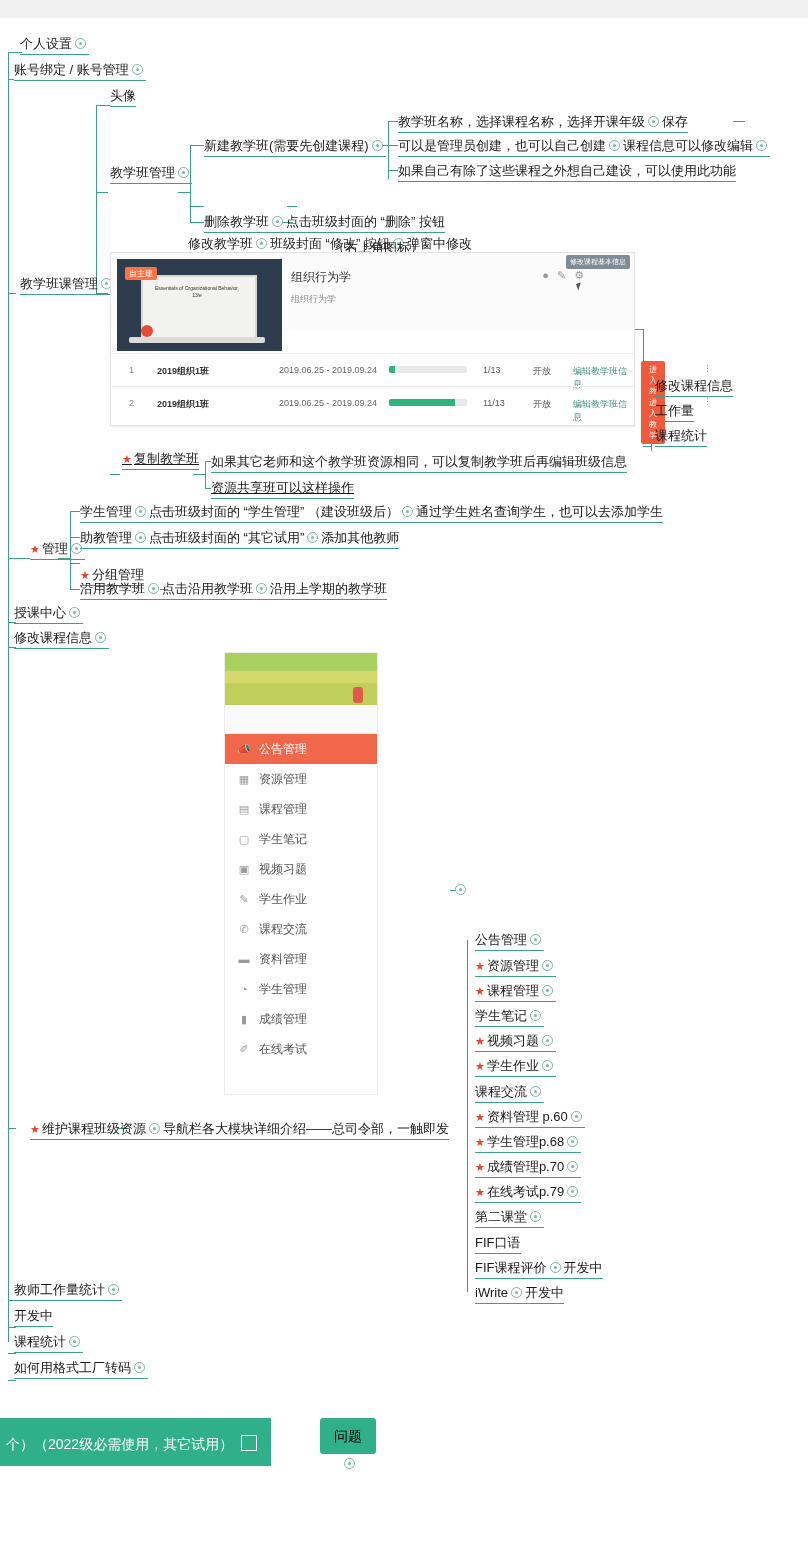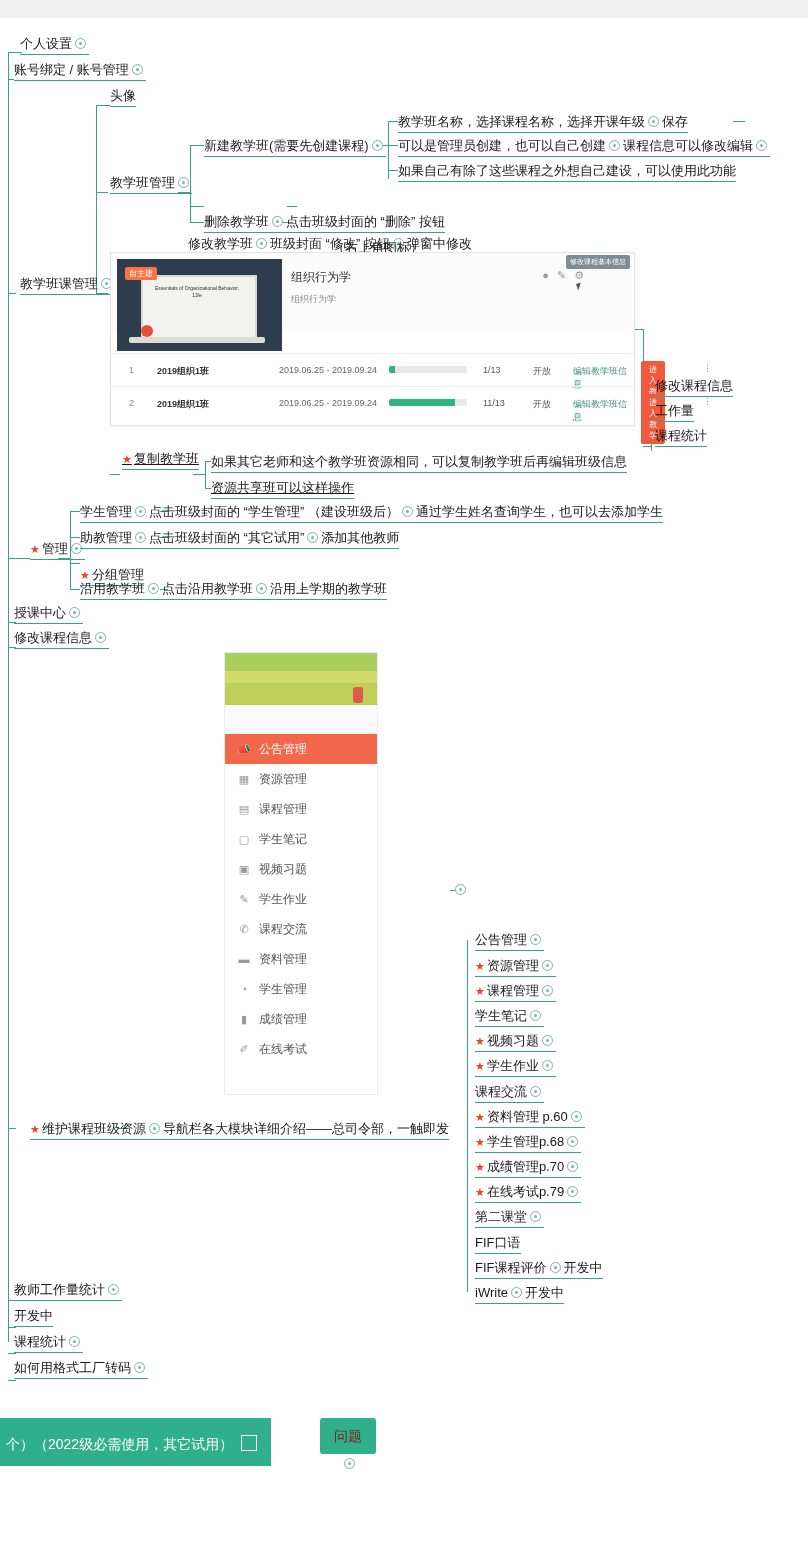--- a/index.html
+++ b/index.html
@@ -54,21 +54,21 @@
   .nav-hero .f2{position:absolute;left:0;top:30px;width:152px;height:22px;background:#c0cf5a;}
   .nav-hero .fig{position:absolute;right:14px;bottom:2px;width:10px;height:16px;background:#e05a4a;border-radius:3px;}
   .nav-gap{height:28px;background:#fafafa;border-bottom:1px solid #eee;}
   .nav-item{height:30px;line-height:30px;padding-left:34px;font-size:12px;color:#555;position:relative;}
   .nav-item.active{background:#f0674a;color:#fff;}
   .nav-ico{position:absolute;left:12px;top:8px;width:14px;height:14px;color:#9a9a9a;font-size:11px;line-height:14px;text-align:center;}
   .nav-item.active .nav-ico{color:#fff;}
   .nav-tail{height:30px;}
   .bottom{position:absolute;left:0;top:1418px;width:808px;height:36px;}
   .bt-left{position:absolute;left:0;top:0;height:40px;background:#2fb08a;color:#fff;font-size:14px;line-height:36px;padding:8px 14px 0 6px;}
-  .bt-q{position:absolute;left:320px;top:0;height:36px;background:#2fb08a;color:#7f1d1d;font-size:14px;line-height:36px;padding:0 14px;border-radius:3px;}
+  .bt-q{position:absolute;left:320px;top:0;height:36px;background:#2fb08a;color:#000000;font-size:14px;line-height:36px;padding:0 14px;border-radius:3px;}
   .bt-ic{display:inline-block;width:14px;height:14px;border:1px solid #fff;vertical-align:-2px;margin-left:8px;}
 </style>
 </head>
 <body>
 
 <div class="topbar"></div>
 
 <div class="line vl" style="left:8px;top:52px;height:1290px;"></div>
 
 <div class="line hl" style="left:8px;top:52px;width:14px;"></div>
@@ -133,21 +133,21 @@
 <div class="line hl" style="left:118px;top:1128px;width:10px;"></div>
 <div class="line hl" style="left:450px;top:890px;width:10px;"></div>
 <div class="line vl" style="left:460px;top:890px;height:0px;"></div>
 
 <div class="line vl" style="left:467px;top:940px;height:352px;"></div>
 
 <div class="node u" style="left:20px;top:36px;"><span>个人设置</span><span class="dot"></span></div>
 <div class="node u" style="left:14px;top:62px;"><span>账号绑定 / 账号管理</span><span class="dot"></span></div>
 <div class="node u" style="left:110px;top:88px;"><span>头像</span></div>
 
-<div class="node u" style="left:110px;top:175px;"><span>教学班管理</span><span class="dot"></span></div>
+<div class="node u" style="left:110px;top:165px;"><span>教学班管理</span><span class="dot"></span></div>
 <div class="node u" style="left:20px;top:276px;"><span>教学班课管理</span><span class="dot"></span></div>
 
 <div class="node u" style="left:204px;top:138px;"><span>新建教学班(需要先创建课程)</span><span class="dot"></span></div>
 <div class="node u" style="left:398px;top:114px;"><span>教学班名称，选择课程名称，选择开课年级</span><span class="dot"></span><span>保存</span></div>
 <div class="node u" style="left:398px;top:138px;"><span>可以是管理员创建，也可以自己创建</span><span class="dot"></span><span>课程信息可以修改编辑</span><span class="dot"></span></div>
 <div class="node u" style="left:398px;top:163px;"><span>如果自己有除了这些课程之外想自己建设，可以使用此功能</span></div>
 
 <div class="node u" style="left:188px;top:188px;margin-top:48px;"><span>修改教学班</span><span class="dot"></span><span>班级封面 “修改” 按钮</span><span class="dot"></span><span>弹窗中修改</span></div>
 <div class="node u" style="left:204px;top:214px;text-align:right;"><span>删除教学班</span><span class="dot"></span><span>点击班级封面的 “删除” 按钮</span></div>
 

